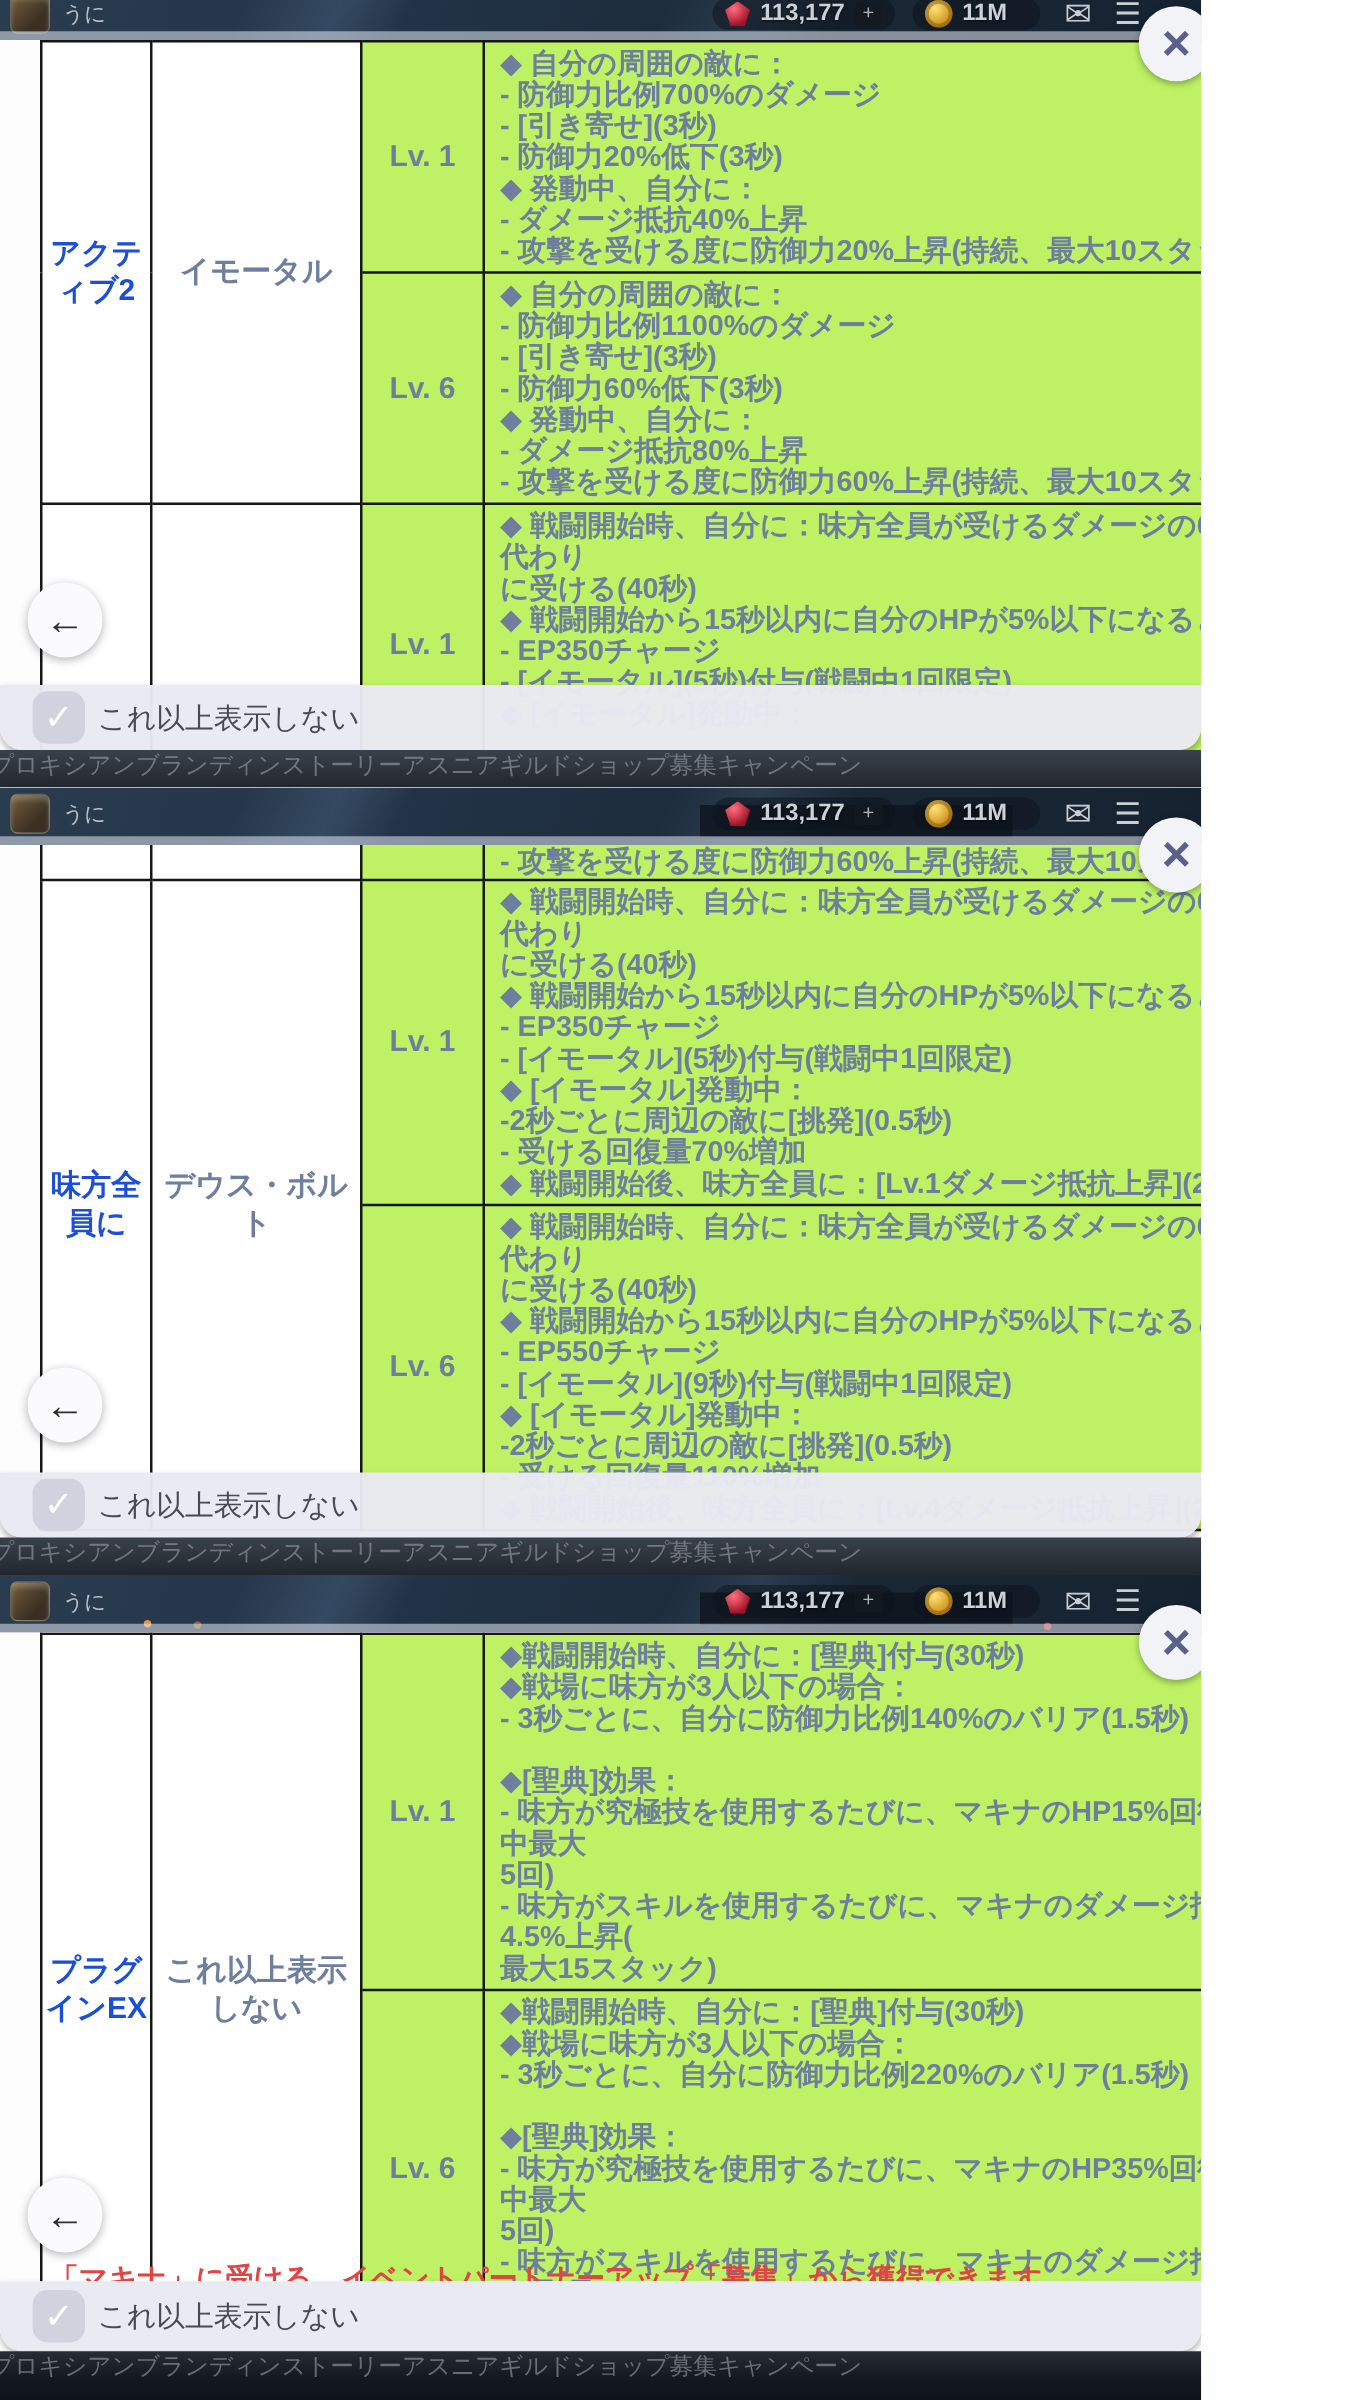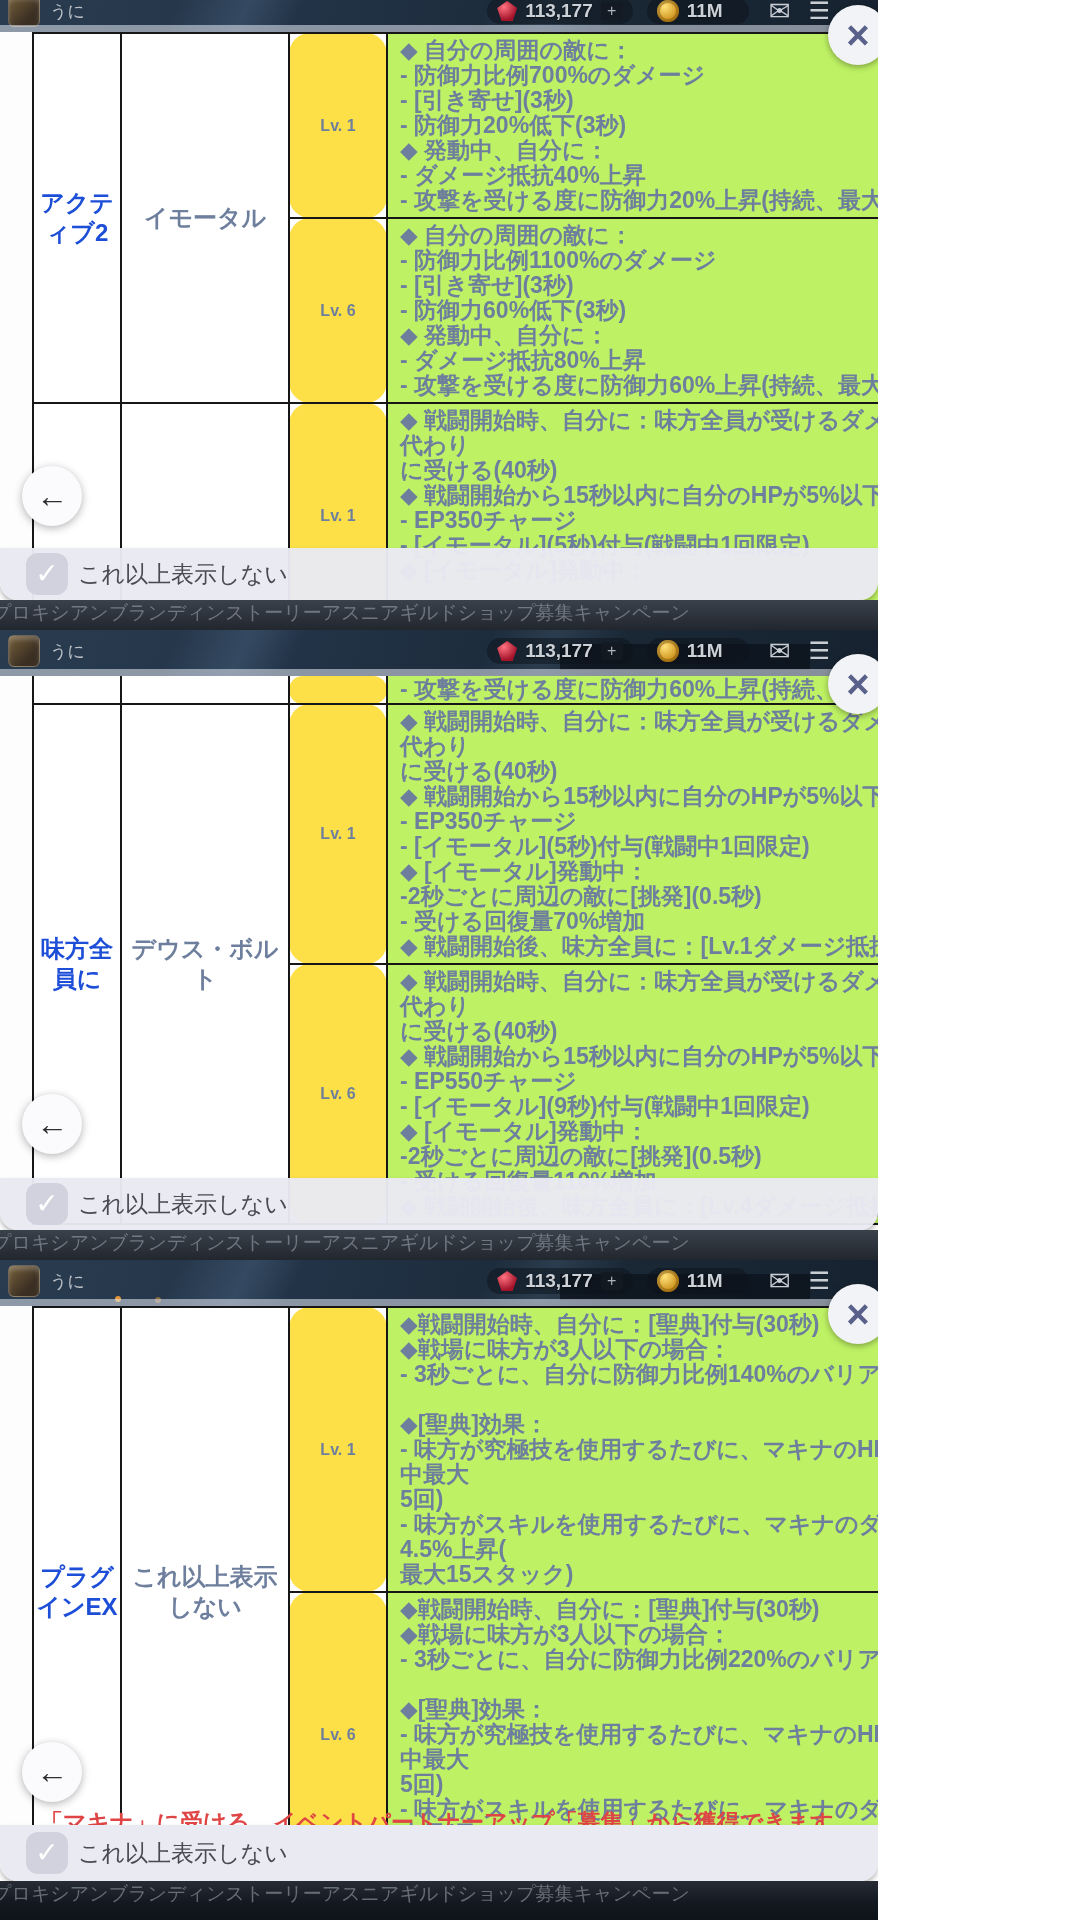--- a/index.html
+++ b/index.html
@@ -1,18 +1,18 @@
 <!DOCTYPE html>
 <html><head>
 <meta charset="utf-8">
 <style>
   html,body{margin:0;padding:0;background:#000;}
   #screen{position:relative;width:1080px;height:1920px;overflow:hidden;background:#fff;
           font-family:"Liberation Sans","DejaVu Sans",sans-serif;}
-  .panel{position:relative;width:878px;overflow:hidden;background:#fff;}
+  .panel{position:relative;width:961px;overflow:hidden;background:#fff;}
   
   .strip{position:absolute;left:0;top:0;width:100%;
          background:linear-gradient(105deg,#2a3c50 0%,#223347 35%,#1a2836 70%,#16222f 100%);}
   .strip .streak{position:absolute;left:0;top:0;width:100%;height:100%;
          background:linear-gradient(115deg,transparent 20%,rgba(130,170,210,.18) 28%,transparent 34%,
                     transparent 55%,rgba(150,190,225,.12) 62%,transparent 70%);}
   .strip .block{position:absolute;left:560px;bottom:6px;width:250px;height:26px;background:#0c141d;opacity:.8;}
   .strip .lights{position:absolute;left:115px;bottom:4px;width:6px;height:6px;border-radius:50%;
          background:#e2953a;box-shadow:720px 2px 0 #c23a3a,40px 1px 0 rgba(226,149,58,.5);}
   .band{position:absolute;left:0;bottom:0;width:100%;height:7px;background:rgba(225,232,242,.55);}
@@ -36,22 +36,22 @@
   .mail-icon{font-size:26px;color:#c9cdd4;margin:0 18px 0 6px;line-height:20px;}
   .menu-icon{font-size:24px;color:#c9cdd4;margin-right:48px;}
   
   .sheet{position:absolute;left:0;width:100%;background:#fdfdfe;overflow:hidden;}
   table.skill{border-collapse:collapse;table-layout:fixed;width:1018px;margin-left:32px;}
   table.skill td{border:2px solid #161616;}
   td.c1{width:84px;text-align:center;vertical-align:middle;font-weight:bold;color:#1d4ed8;
         font-size:24px;line-height:30px;background:#fff;}
   td.c2{width:164px;text-align:center;vertical-align:middle;font-weight:bold;color:#6e7f9d;
         font-size:24px;line-height:30px;background:#fff;}
-  td.lv{width:94px;text-align:center;vertical-align:middle;font-weight:bold;background:#fde047;
-        color:#6e7f9d;font-size:16px;border-radius:21px;}
+  td.lv{width:94px;text-align:center;vertical-align:middle;font-weight:bold;background:#bef264;
+        color:#6e7f9d;font-size:24px;}
   td.desc{vertical-align:top;padding:4px 8px 4px 12px;color:#6e7f9d;font-size:23px;line-height:25px;
         white-space:pre-line;background:#bef264;font-weight:600;letter-spacing:0;}
   .no-top td{border-top:none!important;}
   td.cutdesc{padding-top:1px;padding-bottom:1px;}
   .red-note{position:absolute;left:40px;width:1000px;height:17px;overflow:hidden;color:#e04545;
         font-size:23px;line-height:25px;font-weight:600;white-space:nowrap;}
   
   .close-btn{position:absolute;right:-10px;width:60px;height:60px;border-radius:50%;border:none;
         background:#f2f3f7;box-shadow:0 2px 6px rgba(0,0,0,.35);color:#59608a;font-size:40px;
         line-height:56px;text-align:center;padding:0;font-weight:bold;cursor:pointer;}

